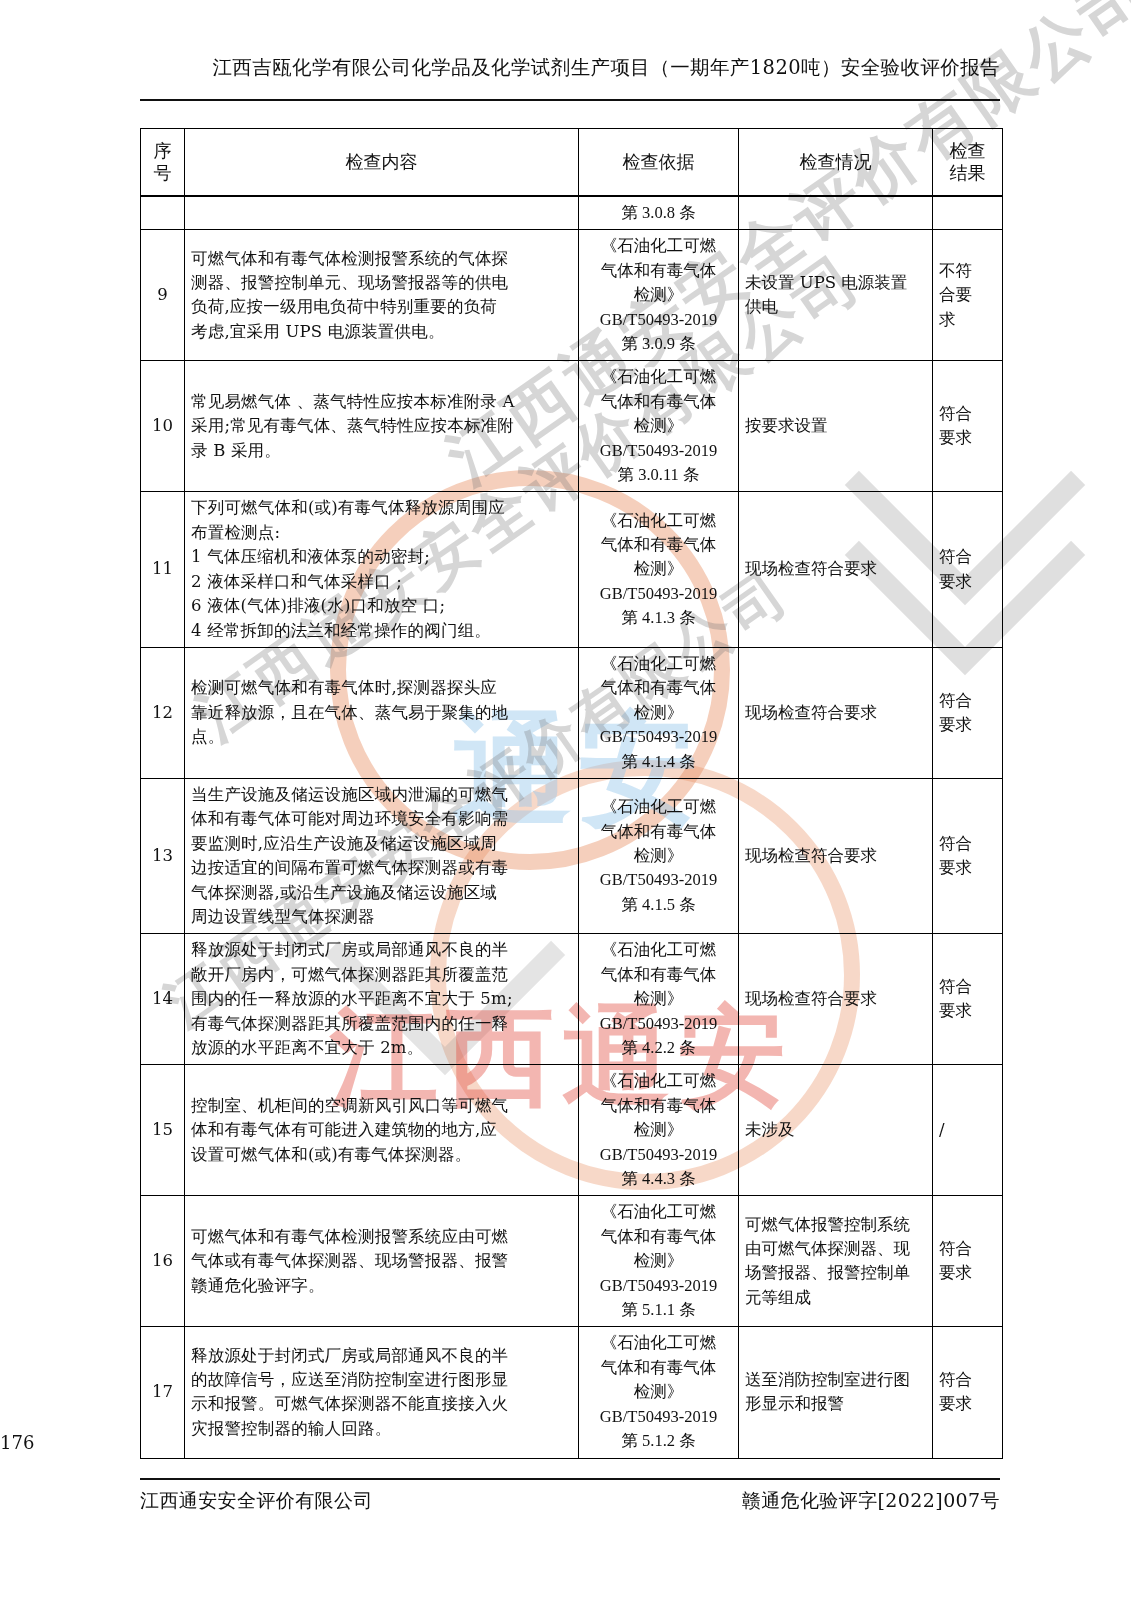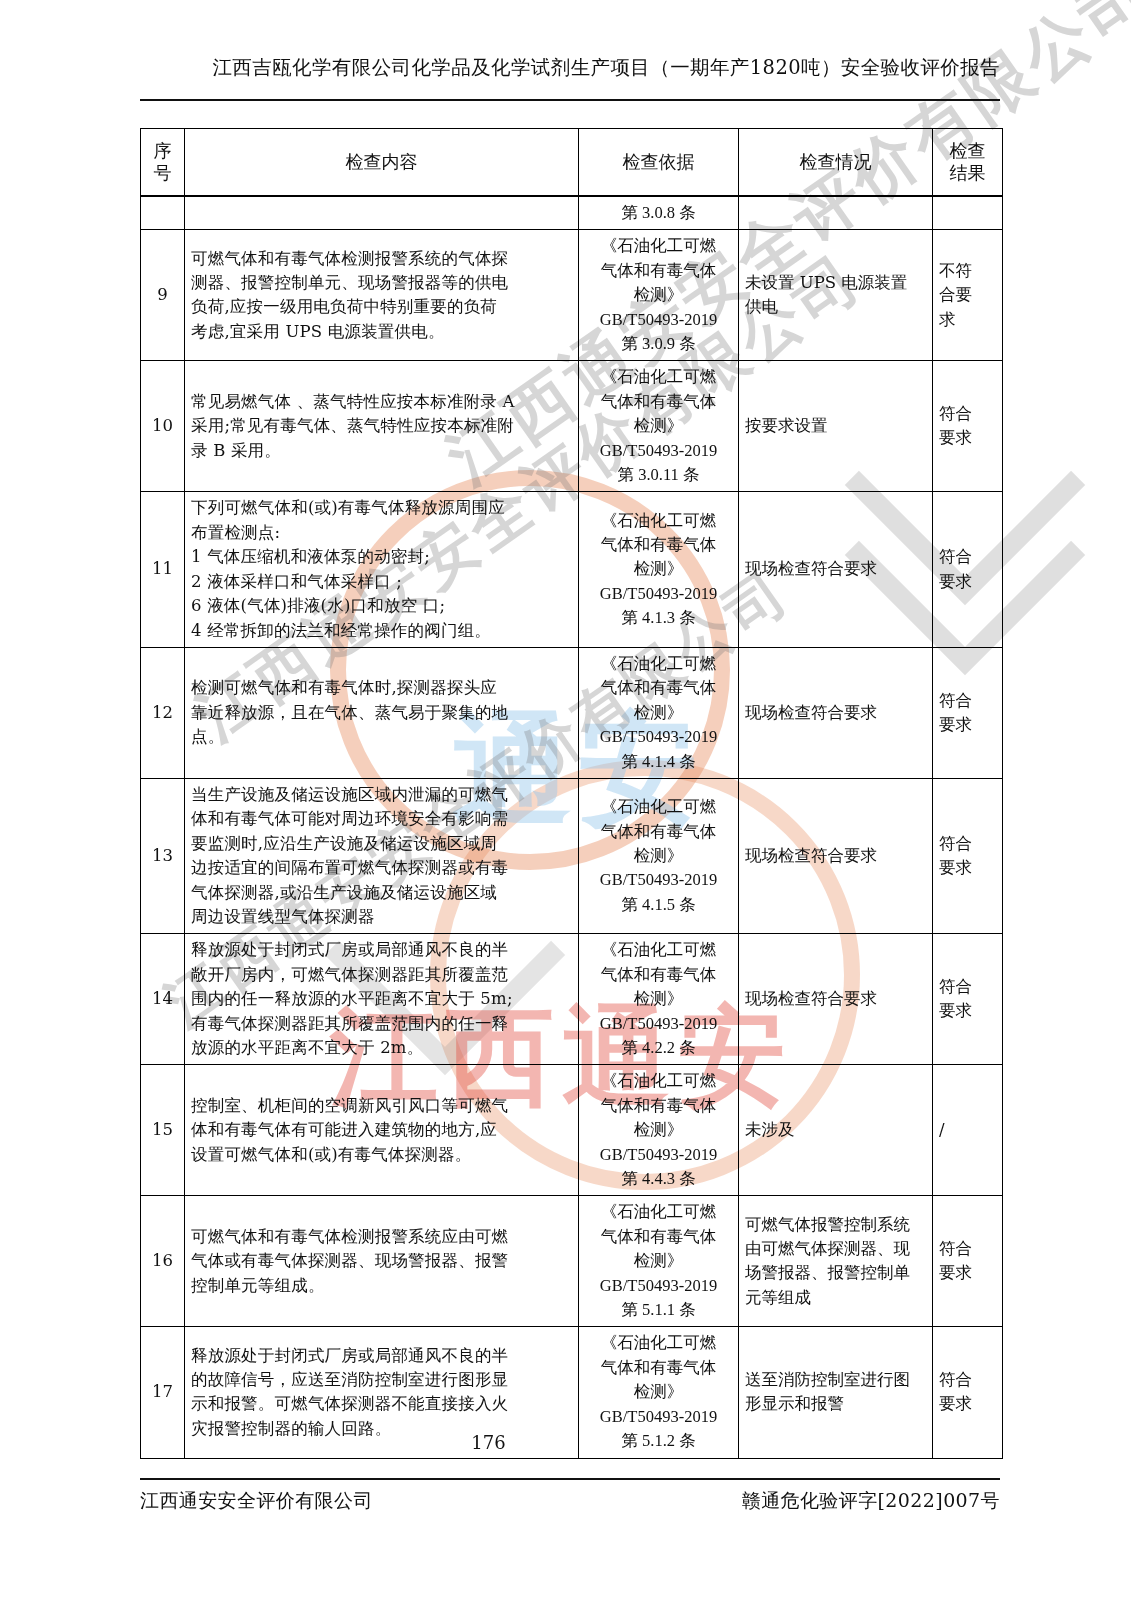--- a/index.html
+++ b/index.html
@@ -151,21 +151,20 @@
   td.c-res .ln { display: block; }
 
   .hdr-stack { display: block; line-height: 1.25; }
 
   
   .pagenum {
     position: absolute;
     top: 1432px;
     left: 0;
     width: 977px;
-    text-align: center;
     font-size: 18px;
     z-index: 12;
   }
   .footer {
     position: absolute;
     top: 1478px;
     left: 140px;
     width: 860px;
     z-index: 12;
   }
@@ -398,21 +397,21 @@
             </td>
             <td class="c-res">
               <span class="ln">/</span>
             </td>
           </tr>
           <tr>
             <td class="c-no">16</td>
             <td class="c-item">
               <span class="ln">可燃气体和有毒气体检测报警系统应由可燃</span>
               <span class="ln">气体或有毒气体探测器、现场警报器、报警</span>
-              <span class="ln">控制单元等组成。</span>
+              <span class="ln">赣通危化验评字。</span>
             </td>
             <td class="c-basis">
               <span class="ln">《石油化工可燃</span>
               <span class="ln">气体和有毒气体</span>
               <span class="ln">检测》</span>
               <span class="ln">GB/T50493-2019</span>
               <span class="ln">第 5.1.1 条</span>
             </td>
             <td class="c-situ">
               <span class="ln">可燃气体报警控制系统</span>

